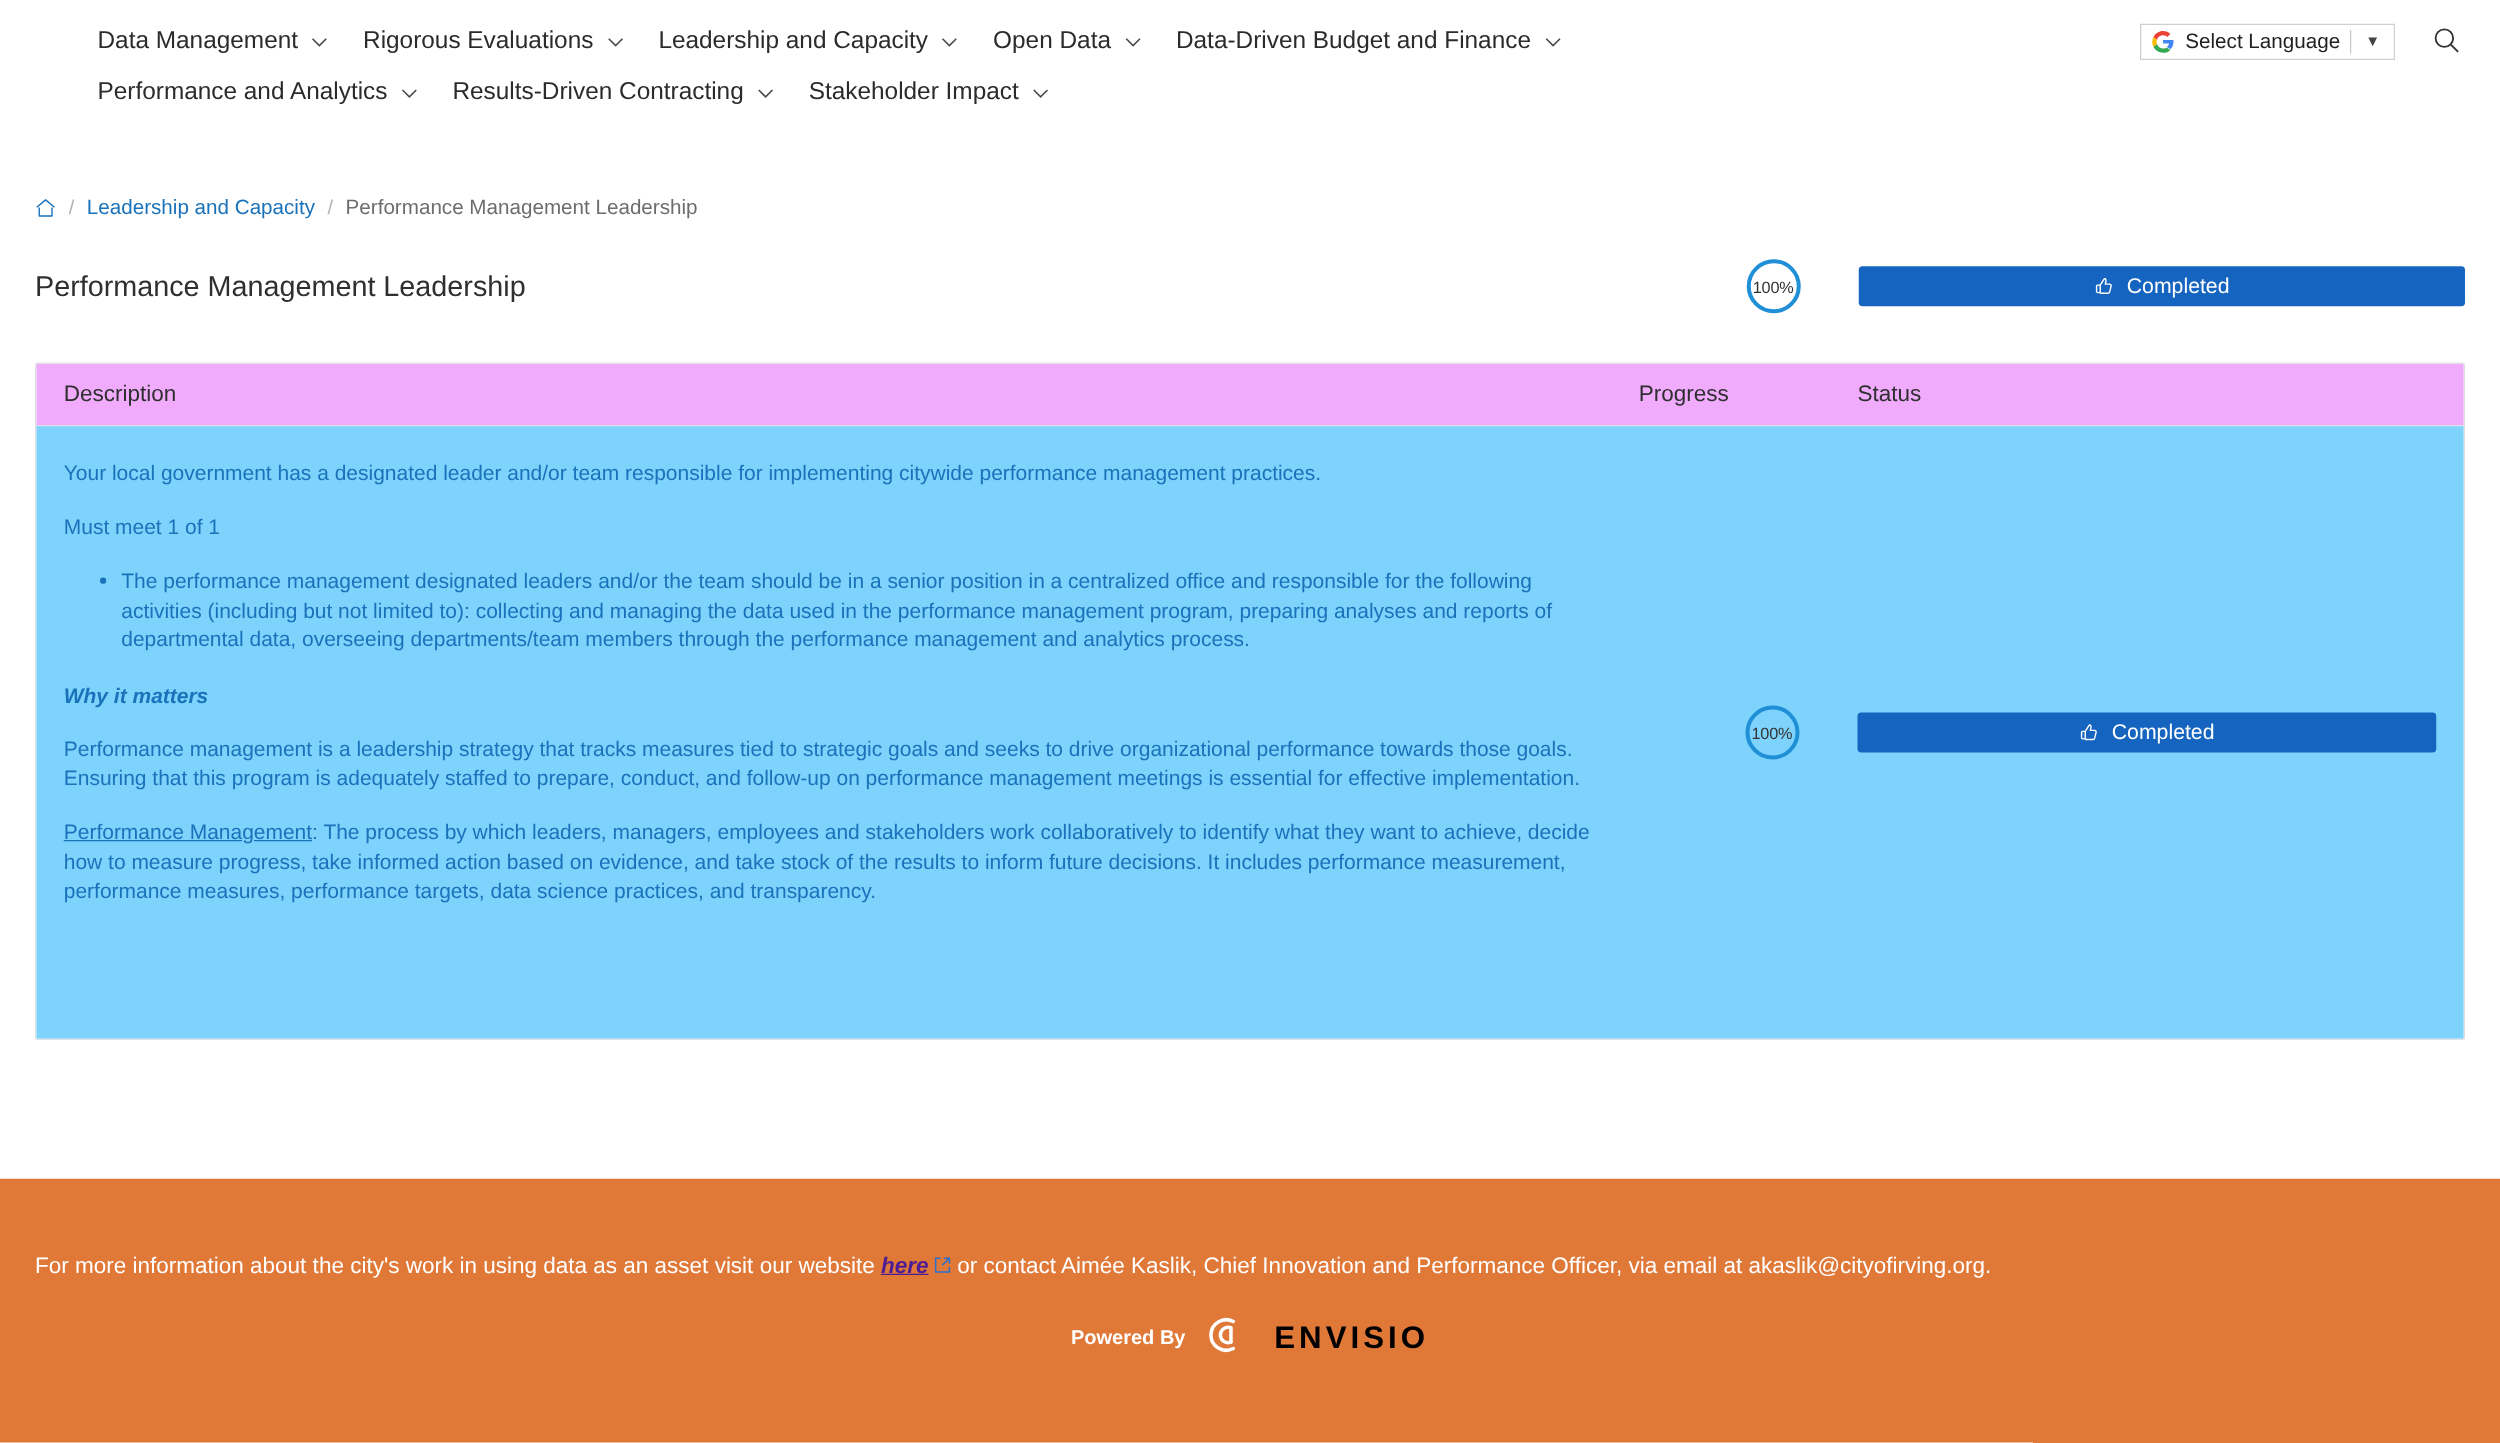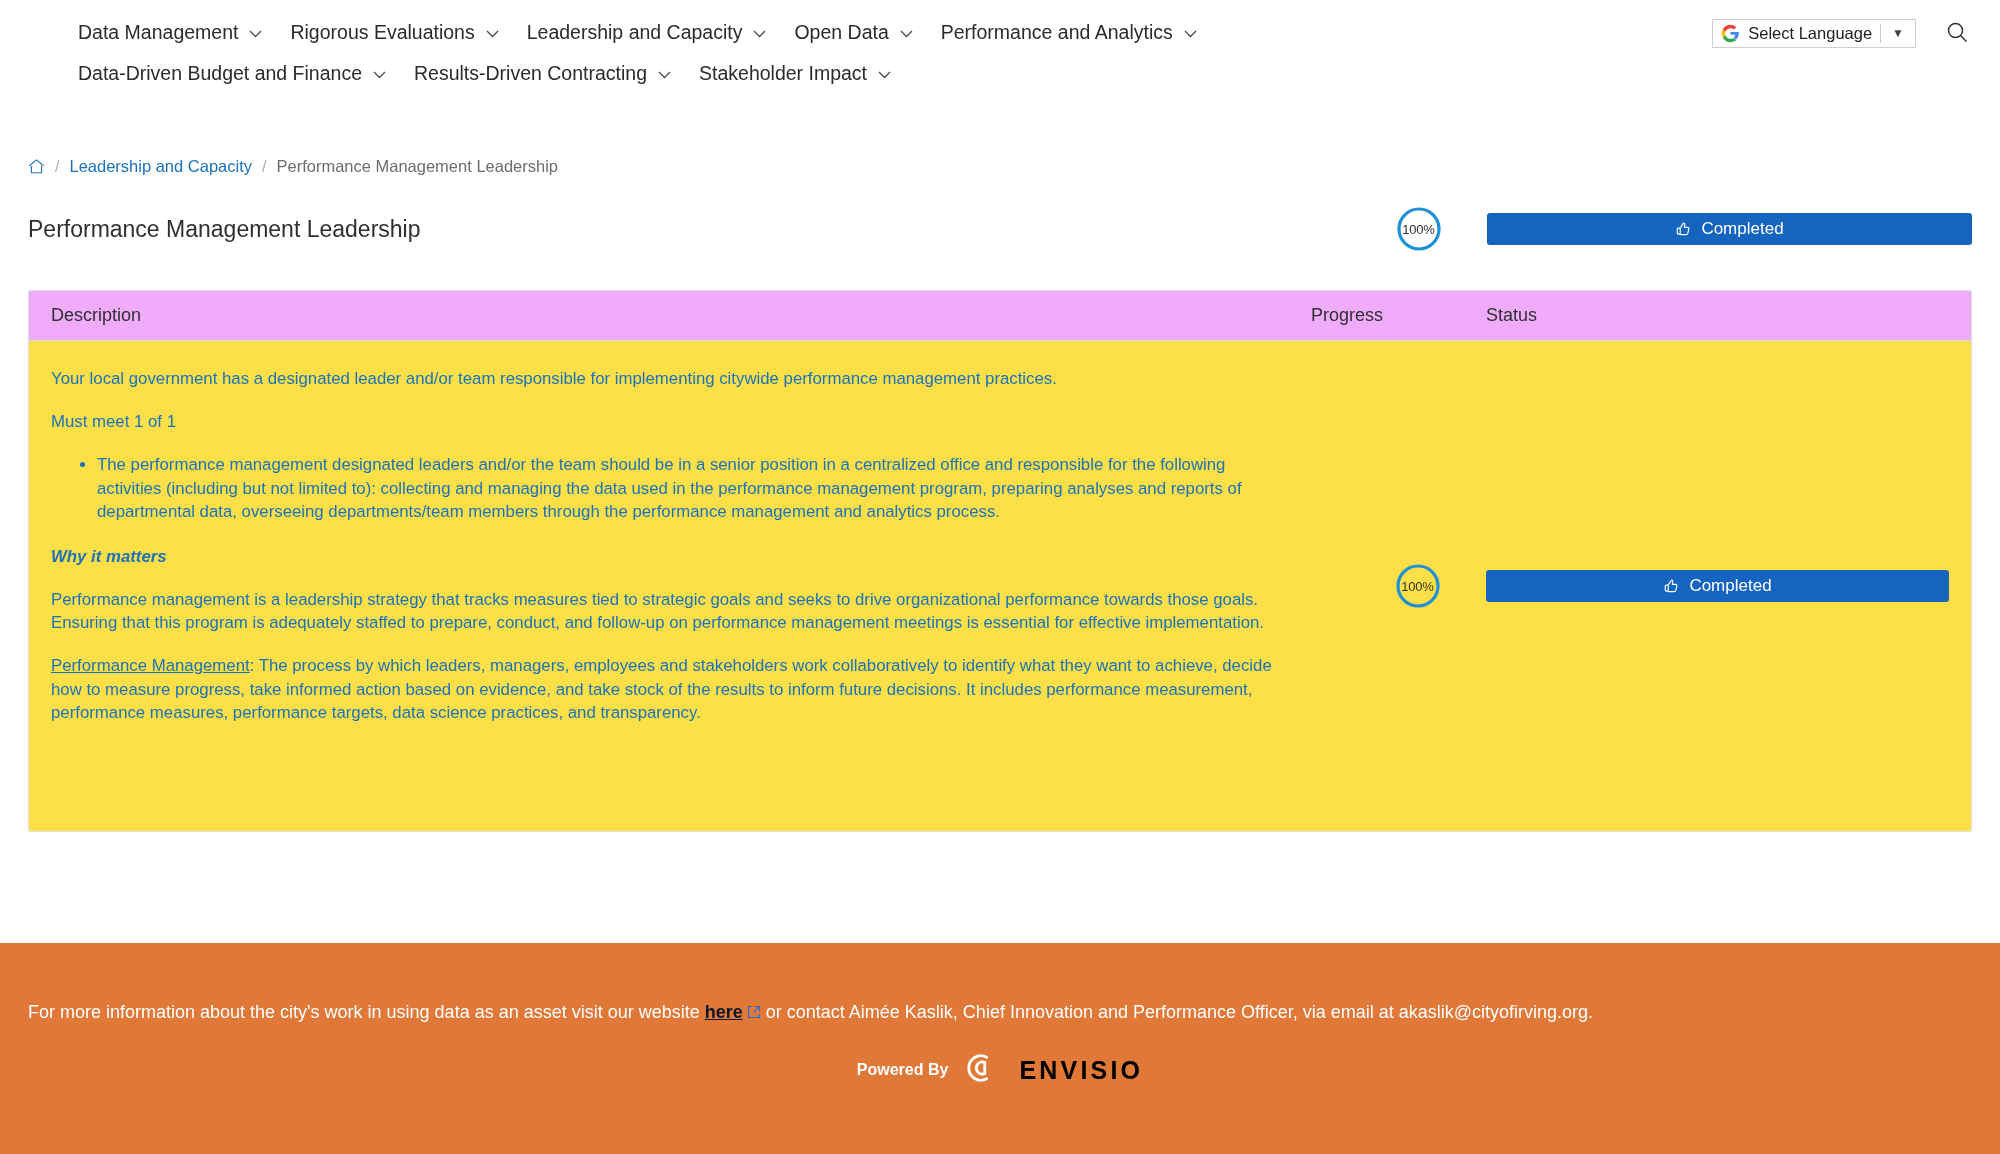--- a/index.html
+++ b/index.html
@@ -198,21 +198,21 @@
   .th {
     font-size: 18px;
     color: #2f2f2f;
   }
   .th-desc { flex: 1; }
   .th-prog { width: 175px; text-align: left; }
   .th-status { width: 485px; text-align: left; }
 
   .card-row {
     display: flex;
-    background: #fde047;
+    background: #7dd3fc;
     min-height: 490px;
     align-items: stretch;
   }
   .cell-desc {
     flex: 1;
     padding: 26px 22px 26px 22px;
     color: #1a72ba;
     font-size: 16.8px;
     line-height: 1.38;
   }
@@ -256,24 +256,25 @@
     height: 211px;
     background: #e07838;
     color: #ffffff;
   }
   .footer-text {
     padding: 57px 28px 0 28px;
     font-size: 18px;
     line-height: 1.4;
   }
   .f-here {
-    color: #0f172a;
+    color: #4c1d95;
     text-decoration: underline;
     font-weight: bold;
     cursor: pointer;
+    font-style: italic;
   }
   .ext-icon {
     width: 14px; height: 14px;
     display: inline-block;
     vertical-align: -1px;
     margin-left: 4px;
   }
   .powered {
     position: absolute;
     left: 0; right: 0;
@@ -334,29 +335,29 @@
     </div>
     <div class="nav-item">
       <span>Open Data</span>
       <span class="chev">
           <svg width="13" height="8" viewBox="0 0 13 8">
             <path d="M1 1l5.5 5.5L12 1" stroke="#4a4a4a" stroke-width="1.3" fill="none"></path>
           </svg>
         </span>
     </div>
     <div class="nav-item">
+      <span>Data-Driven Budget and Finance</span>
+      <span class="chev">
+          <svg width="13" height="8" viewBox="0 0 13 8">
+            <path d="M1 1l5.5 5.5L12 1" stroke="#4a4a4a" stroke-width="1.3" fill="none"></path>
+          </svg>
+        </span>
+    </div>
+    <div class="nav-item">
       <span>Performance and Analytics</span>
-      <span class="chev">
-          <svg width="13" height="8" viewBox="0 0 13 8">
-            <path d="M1 1l5.5 5.5L12 1" stroke="#4a4a4a" stroke-width="1.3" fill="none"></path>
-          </svg>
-        </span>
-    </div>
-    <div class="nav-item">
-      <span>Data-Driven Budget and Finance</span>
       <span class="chev">
           <svg width="13" height="8" viewBox="0 0 13 8">
             <path d="M1 1l5.5 5.5L12 1" stroke="#4a4a4a" stroke-width="1.3" fill="none"></path>
           </svg>
         </span>
     </div>
     <div class="nav-item">
       <span>Results-Driven Contracting</span>
       <span class="chev">
           <svg width="13" height="8" viewBox="0 0 13 8">

